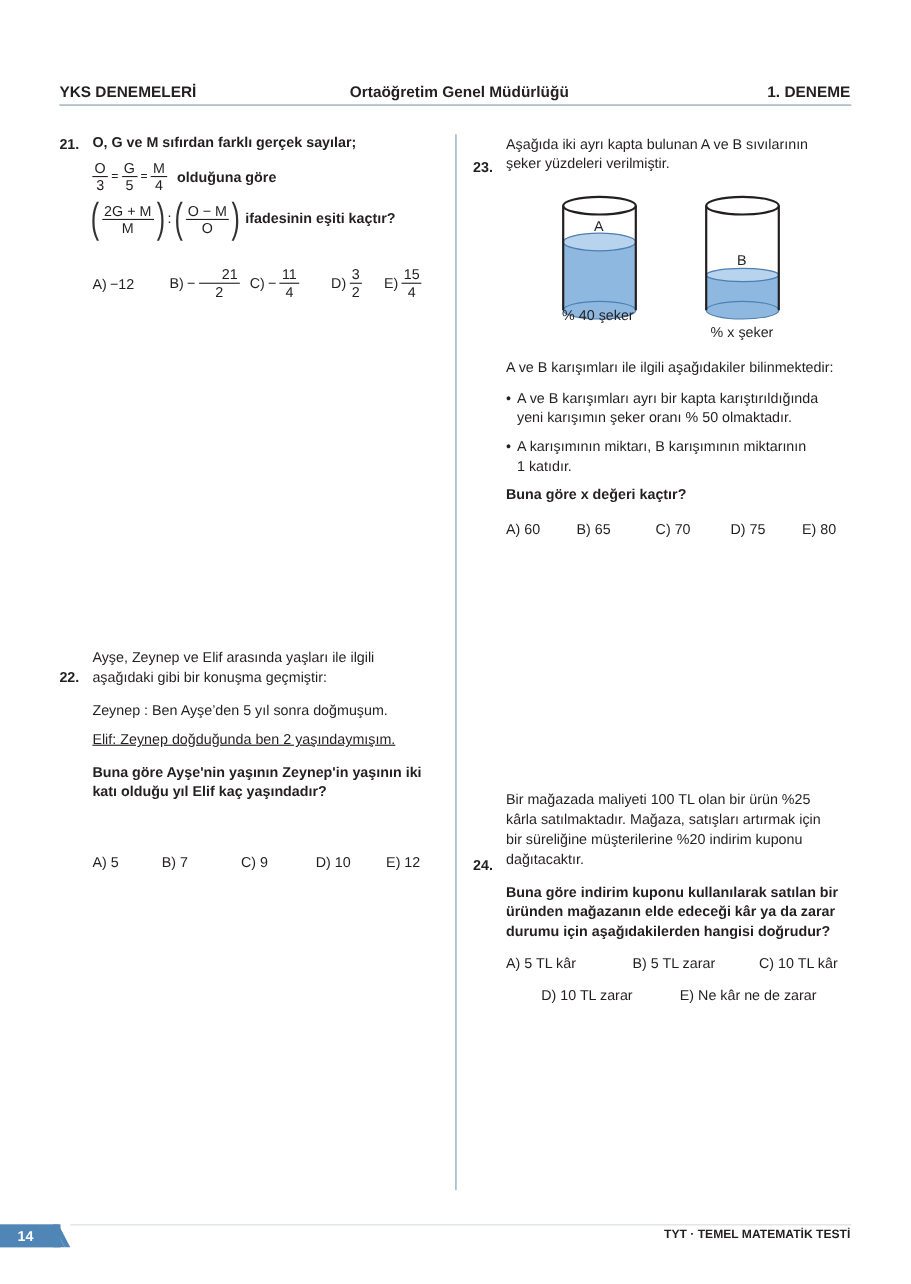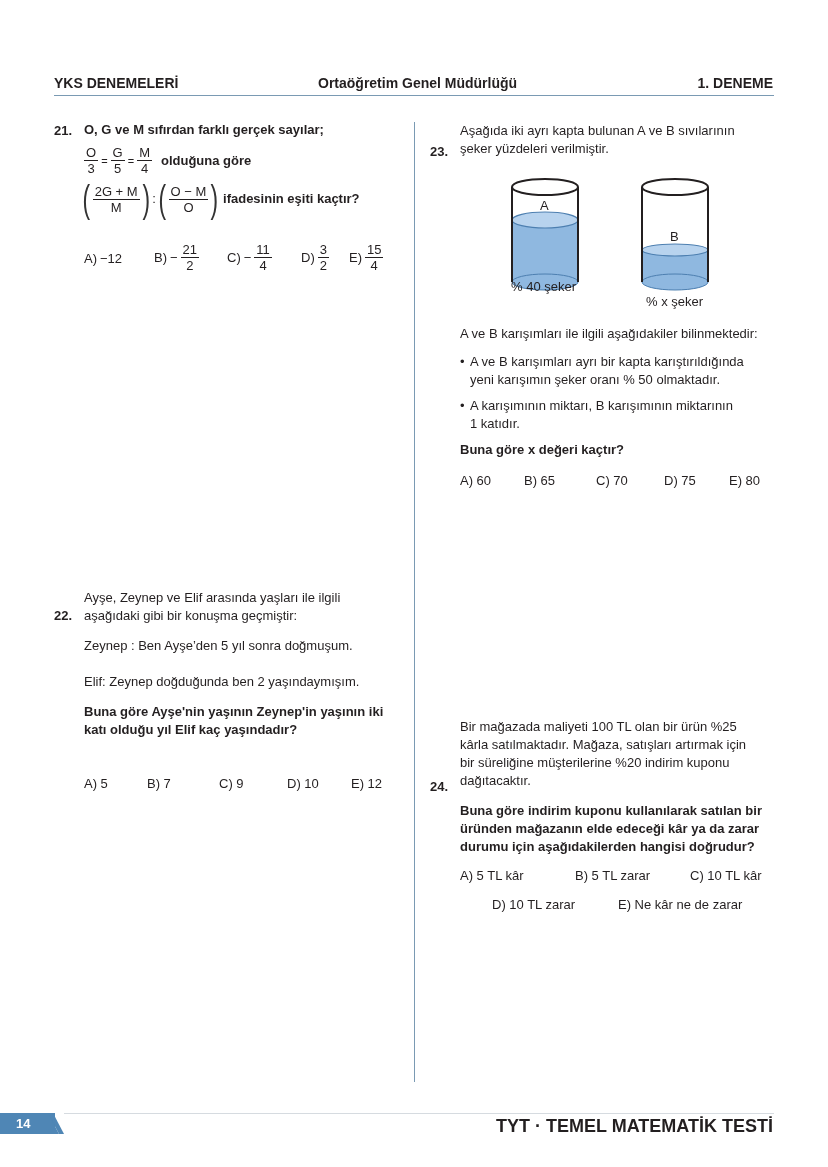--- a/index.html
+++ b/index.html
@@ -16,21 +16,21 @@
           font-size: 13px; line-height: 15px; }
   .frac .num { border-bottom: 1px solid #231f20; padding: 0 2px; }
   .frac .den { padding: 0 2px; }
   .paren { display: inline-block; vertical-align: middle; font-size: 38px; line-height: 38px; font-weight: 100; transform: scaleX(0.6); color:#333; }
   .row { display: flex; align-items: center; }
   .opt { font-size: 13px; display: inline-flex; align-items: center; gap: 3px; position: absolute; }
   .bullet { display: flex; }
   .footer-line { left: 64px; top: 1113px; width: 710px; height: 1px; background: #d6dbe0; }
   .page-tab { left: 0; top: 1113px; width: 55px; height: 21px; background: #4f86b5; }
   .page-num { left: 16px; top: 1116px; font-size: 13px; font-weight: bold; color: #ffffff; }
-  .footer-title { right: 55px; top: 1116px; font-size: 18px; font-weight: bold; }
+  .footer-title { right: 55px; top: 1116px; font-size: 11px; font-weight: bold; }
 </style>
 </head>
 <body>
 
 <div class="abs hdr" style="left:54px;">YKS DENEMELERİ</div>
 <div class="abs hdr" style="left:318px;">Ortaöğretim Genel Müdürlüğü</div>
 <div class="abs hdr" style="right:55px;">1. DENEME</div>
 <div class="abs hdr-line"></div>
 
 <div class="abs vdiv"></div>
@@ -76,21 +76,21 @@
 </div>
 <div class="abs" style="left:84px; top:240px; width:320px; height:40px;">
   <span class="opt" style="left:0; top:11px;">
       <span>A)</span>
       <span>−12</span>
     </span>
   <span class="opt" style="left:70px; top:2px;">
       <span>B)</span>
       <span>−</span>
       <span class="frac">
-        <span class="num" style="border:none;">21</span>
+        <span class="num" style="border:none;margin-left:19px;">21</span>
         <span style="display:block;width:100%;height:1px;background:#231f20;"></span>
         <span class="den">2</span>
       </span>
     </span>
   <span class="opt" style="left:143px; top:2px;">
       <span>C)</span>
       <span>−</span>
       <span class="frac">
         <span class="num" style="border:none;">11</span>
         <span style="display:block;width:100%;height:1px;background:#231f20;"></span>
@@ -118,21 +118,21 @@
 <div class="abs" style="left:54px; top:589px; width:350px;">
   <div class="row" style="align-items:flex-end;">
     <span class="qnum" style="width:30px; line-height:18px;">22.</span>
     <div>
       <div class="txt">Ayşe, Zeynep ve  Elif arasında yaşları ile ilgili</div>
       <div class="txt">aşağıdaki gibi bir konuşma geçmiştir:</div>
     </div>
   </div>
   <div style="margin-left:30px;">
     <div class="txt" style="margin-top:12px;">Zeynep : Ben Ayşe’den 5 yıl sonra doğmuşum.</div>
-    <div class="txt" style="margin-top:18px;">Elif: Zeynep doğduğunda ben 2 yaşındaymışım.</div>
+    <div class="txt" style="margin-top:8px;text-decoration:underline;">Elif: Zeynep doğduğunda ben 2 yaşındaymışım.</div>
     <div class="txt bold" style="margin-top:12px;">Buna göre Ayşe'nin yaşının Zeynep'in yaşının iki</div>
     <div class="txt bold">katı olduğu yıl Elif kaç yaşındadır?</div>
   </div>
 </div>
 <div class="abs" style="left:84px; top:776px; width:320px; height:18px;">
   <span class="opt" style="left:0;">A) 5</span>
   <span class="opt" style="left:63px;">B) 7</span>
   <span class="opt" style="left:135px;">C) 9</span>
   <span class="opt" style="left:203px;">D) 10</span>
   <span class="opt" style="left:267px;">E) 12</span>

